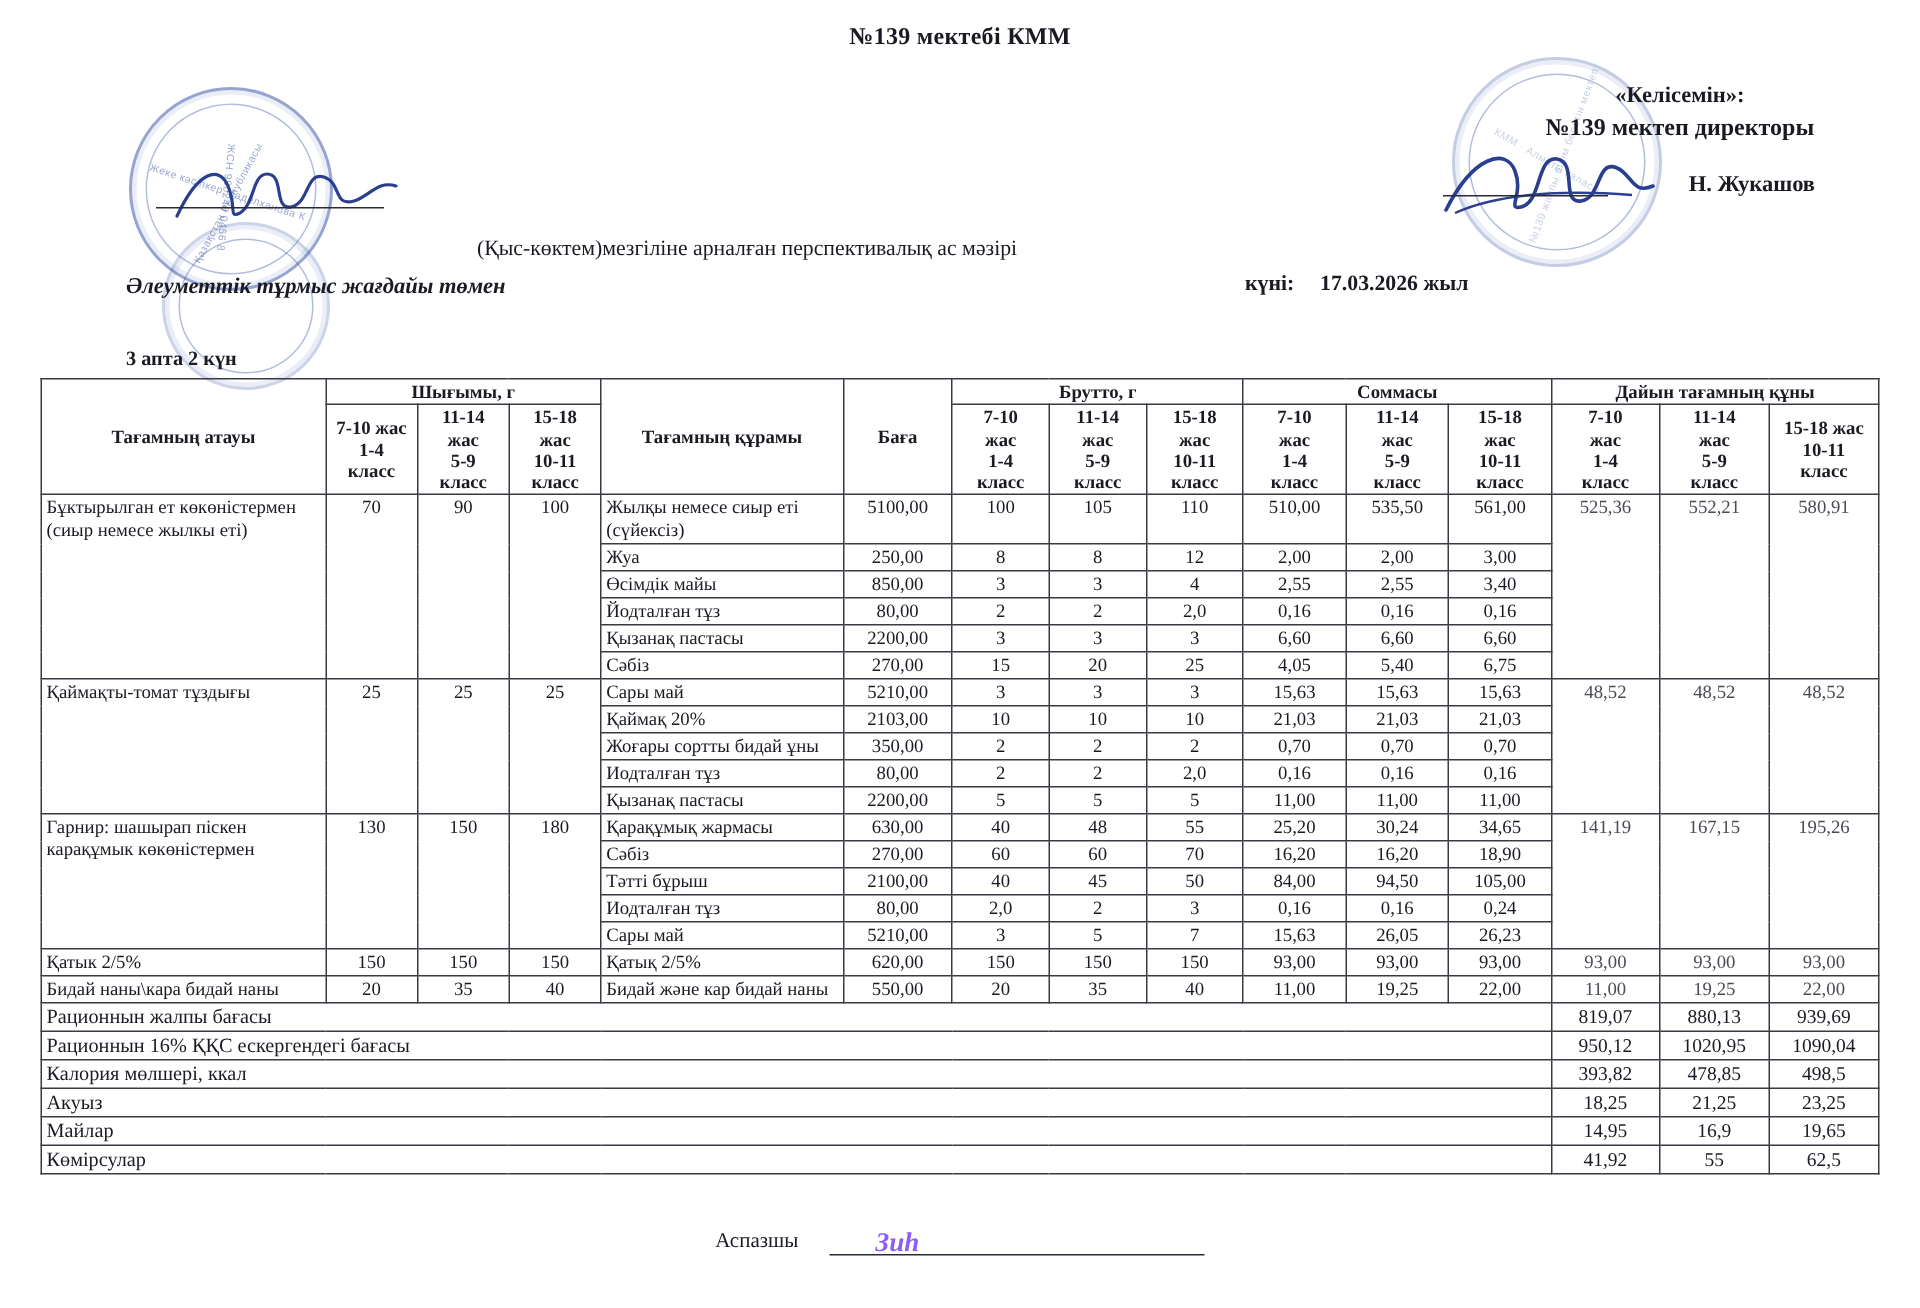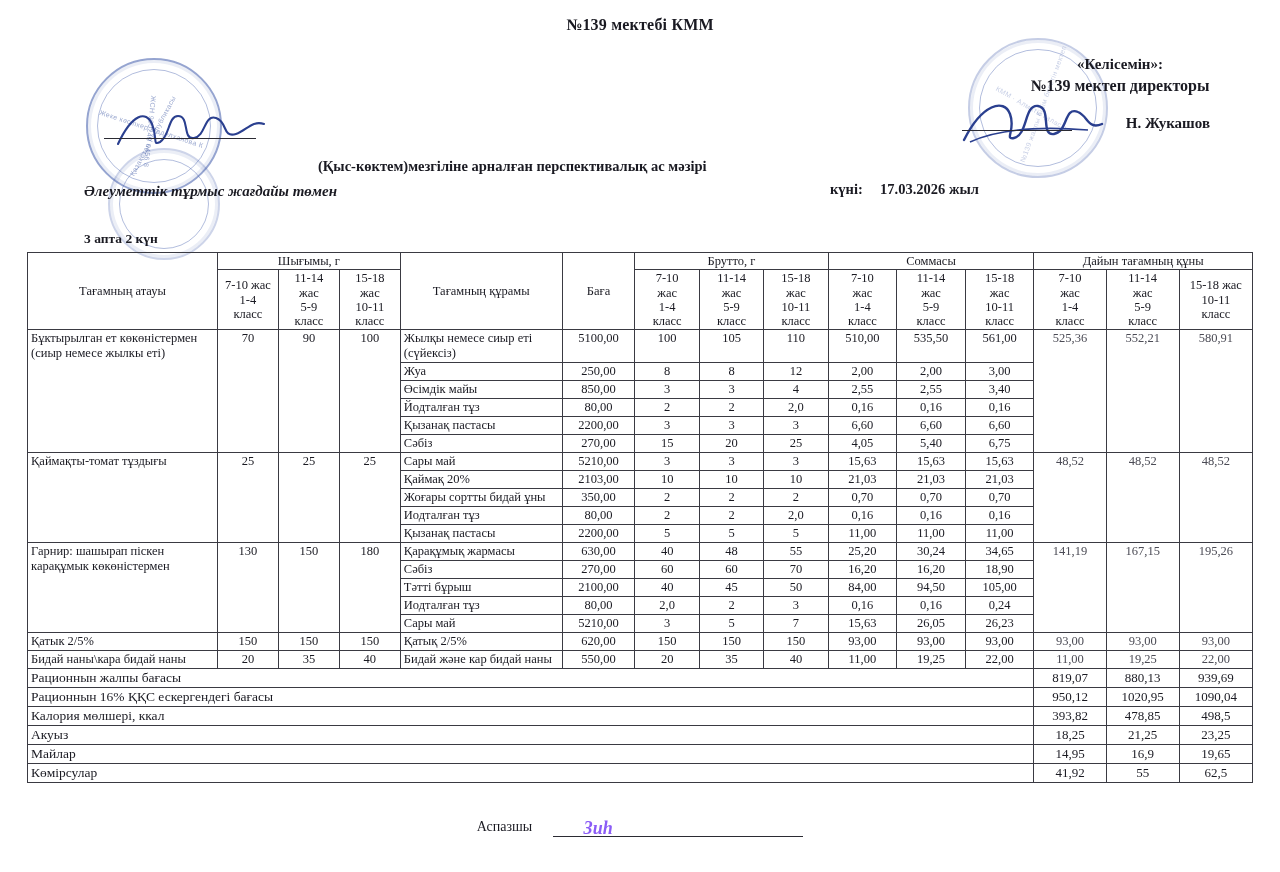--- a/index.html
+++ b/index.html
@@ -51,21 +51,21 @@
   .approve .r1{font-size:15px;}
   .approve .r2{font-size:16px;margin-top:3px;}
   .approve .r3{font-size:15px;margin-top:14px;padding-left:120px;}
 
   .agree{right:70px;top:56px;text-align:center;}
   .agree .r1{font-size:15px;}
   .agree .r2{font-size:16px;margin-top:4px;}
   .agree .r3{font-size:15px;margin-top:20px;padding-left:96px;}
 
   .menu-line{
-    position:absolute;left:318px;top:158px;font-size:14.5px;font-weight:700;white-space:nowrap;
+    position:absolute;left:318px;top:158px;font-size:14.5px;font-weight:400;white-space:nowrap;
   }
   .date-line{
     position:absolute;left:830px;top:158px;font-size:14.5px;font-weight:700;white-space:nowrap;margin-top:23px;
   }
   .ital{
     position:absolute;font-style:italic;font-weight:700;font-size:15px;white-space:nowrap;
   }
   .soc1{left:84px;top:183px;}
   .soc2{left:84px;top:207px;}
   .weeks{position:absolute;left:84px;top:231px;font-size:13.5px;font-weight:700;}
@@ -84,21 +84,21 @@
     width:1226px;border-collapse:collapse;
     font-size:12.5px;
   }
   table.menu td,table.menu th{
     border:1px solid #3a3a42;
     padding:1px 3px;vertical-align:top;
     font-weight:400;
   }
   table.menu th{
     text-align:center;vertical-align:middle;
-    font-weight:400;font-size:12.5px;line-height:1.14;
+    font-weight:700;font-size:12.5px;line-height:1.14;
   }
   td.c{text-align:center;vertical-align:top;}
   td.l{text-align:left;}
   .grp{vertical-align:top;}
   .ready{color:#4b4b55;text-align:center;vertical-align:top;}
   .sum-label{
     text-align:left;font-weight:700;font-size:13.5px;padding-left:8px;
   }
   .sum-val{text-align:center;font-weight:700;font-size:13px;}
   .h-name{width:200px;}

